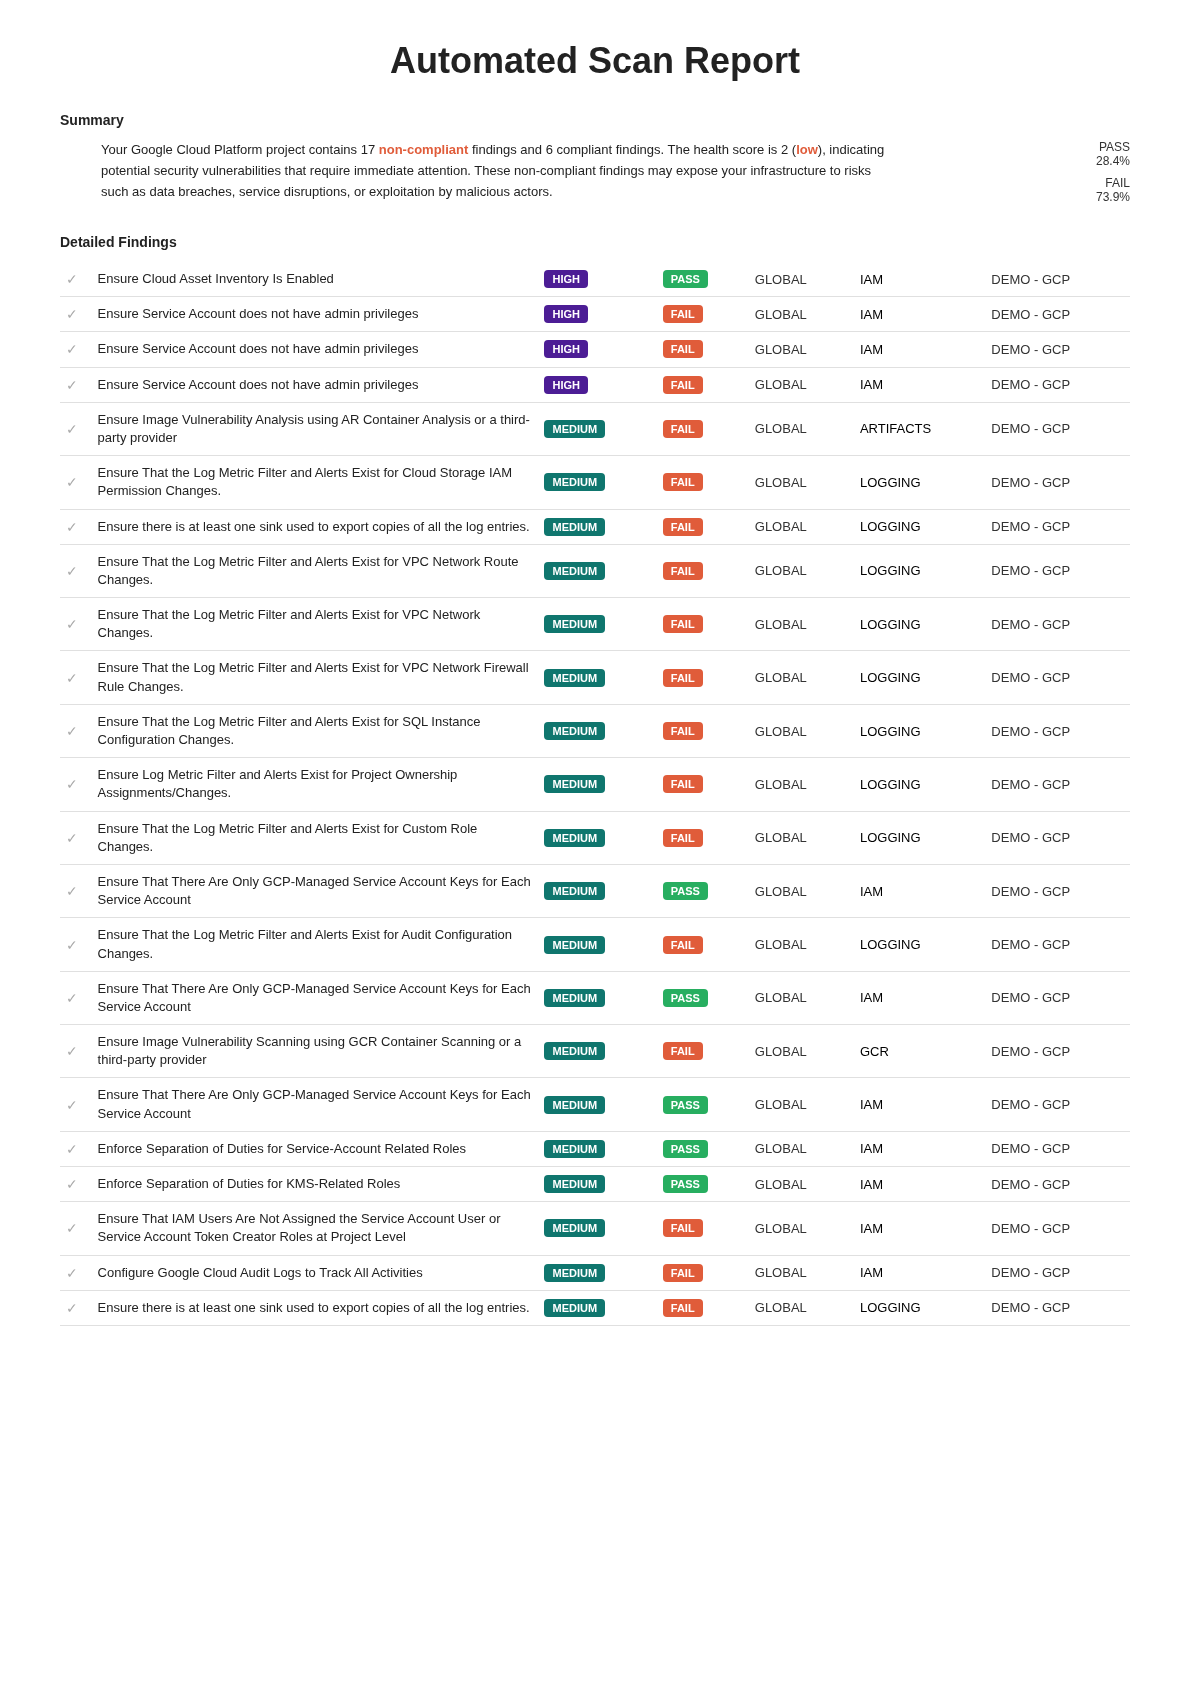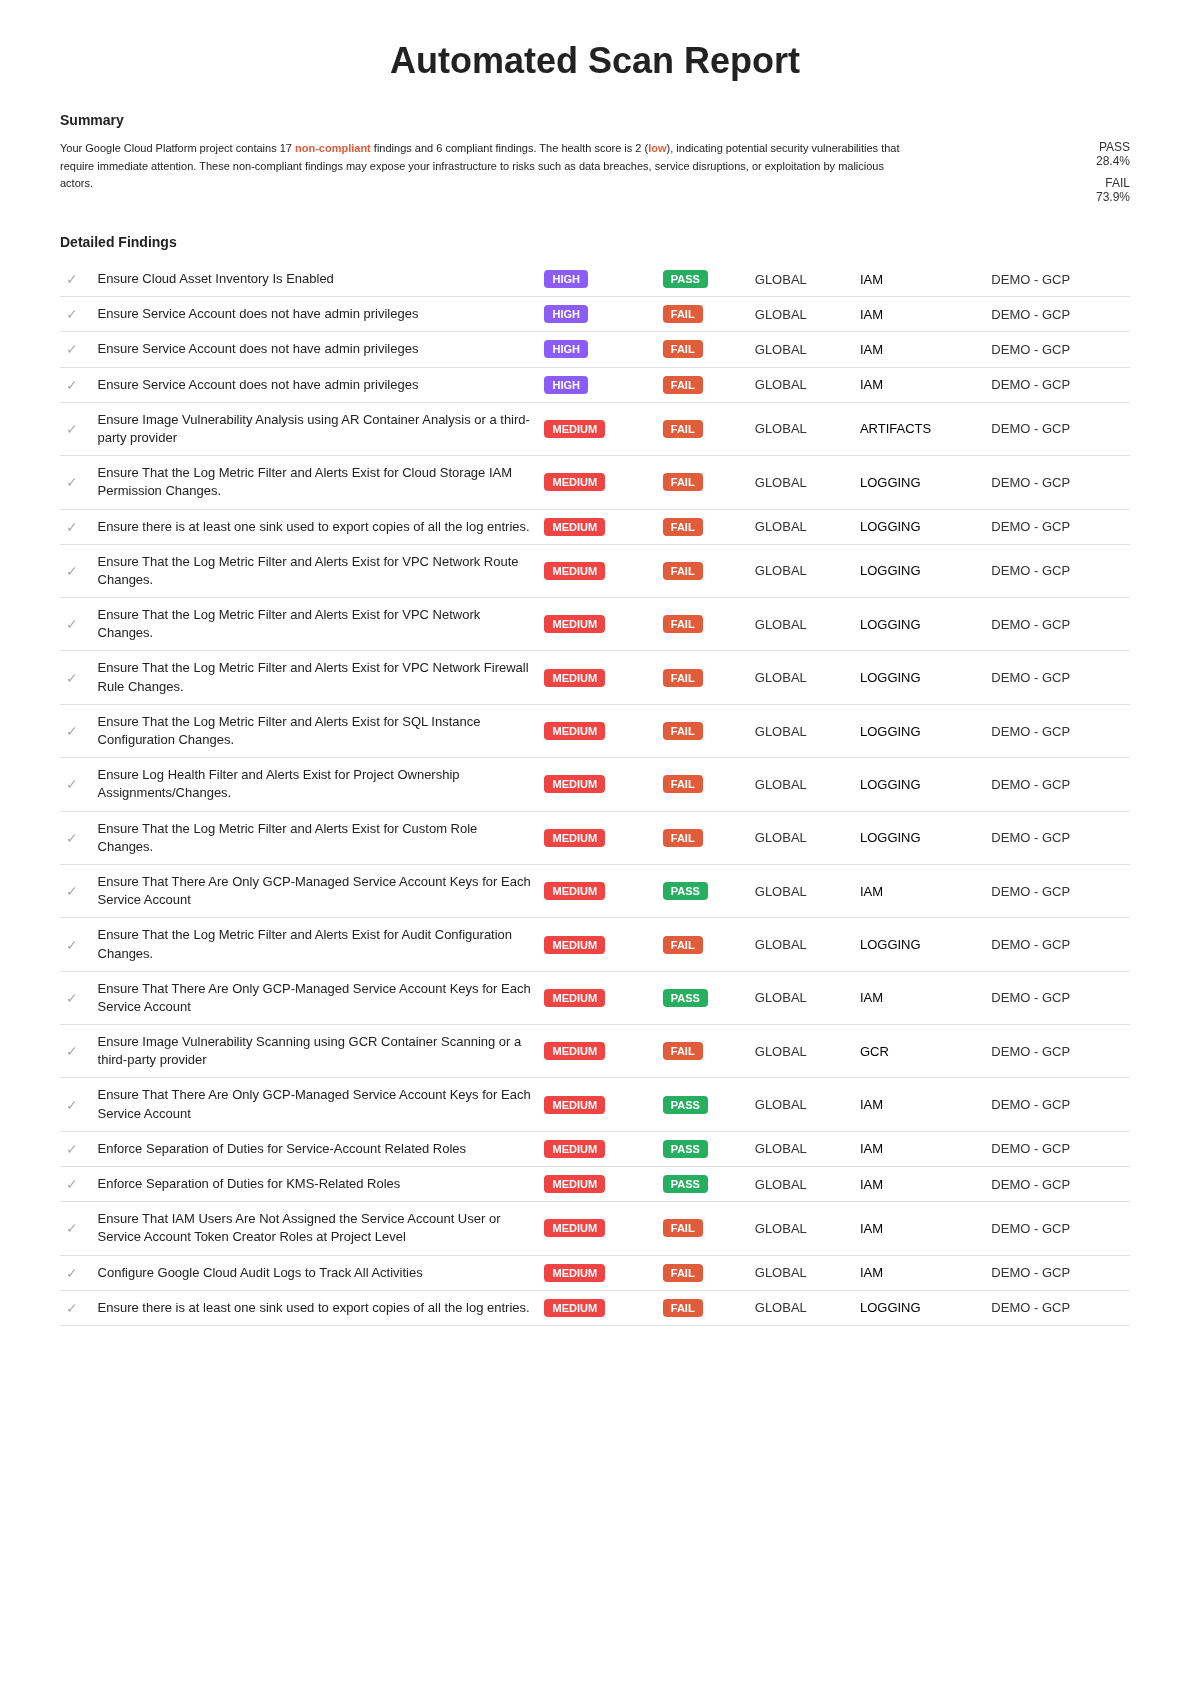--- a/index.html
+++ b/index.html
@@ -22,23 +22,24 @@
       font-weight: 800;
       margin-bottom: 12px;
     }
     .summary-section {
       display: flex;
       align-items: flex-start;
       margin-bottom: 30px;
     }
     .summary-text {
       flex: 1;
-      font-size: 11px;
+      font-size: 13px;
       line-height: 1.6;
       padding-right: 30px;
+      margin-left: 41px;
     }
     .summary-text .non-compliant {
       color: #e05c3a;
       font-weight: bold;
     }
     .summary-text .low {
       color: #e05c3a;
       font-weight: bold;
     }
     .donut-container {
@@ -126,22 +127,22 @@
       color: #333;
     }
     .badge {
       display: inline-block;
       padding: 3px 8px;
       border-radius: 4px;
       font-size: 11px;
       font-weight: bold;
       color: #fff;
     }
-    .badge-high { background: #8b5cf6; }
-    .badge-medium { background: #ef4444; }
+    .badge-high { background: #4c1d95; }
+    .badge-medium { background: #0f766e; }
     .badge-pass { background: #27ae60; }
     .badge-fail { background: #e05c3a; }
     .check-icon { color: #aaa; font-size: 14px; }
   </style>
 </head>
 <body>
 
 <h1>Automated Scan Report</h1>
 
 <h2>Summary</h2>
@@ -328,21 +329,21 @@
       <span class="badge badge-fail">FAIL</span>
     </td>
     <td class="td-scope">GLOBAL</td>
     <td class="td-category">LOGGING</td>
     <td class="td-project">DEMO - GCP</td>
   </tr>
       <tr>
     <td class="td-check">
       <span class="check-icon">✓</span>
     </td>
-    <td class="td-desc">Ensure Log Health Filter and Alerts Exist for Project Ownership Assignments/Changes.</td>
+    <td class="td-desc">Ensure Log Metric Filter and Alerts Exist for Project Ownership Assignments/Changes.</td>
     <td class="td-severity">
       <span class="badge badge-medium">MEDIUM</span>
     </td>
     <td class="td-status">
       <span class="badge badge-fail">FAIL</span>
     </td>
     <td class="td-scope">GLOBAL</td>
     <td class="td-category">LOGGING</td>
     <td class="td-project">DEMO - GCP</td>
   </tr>

